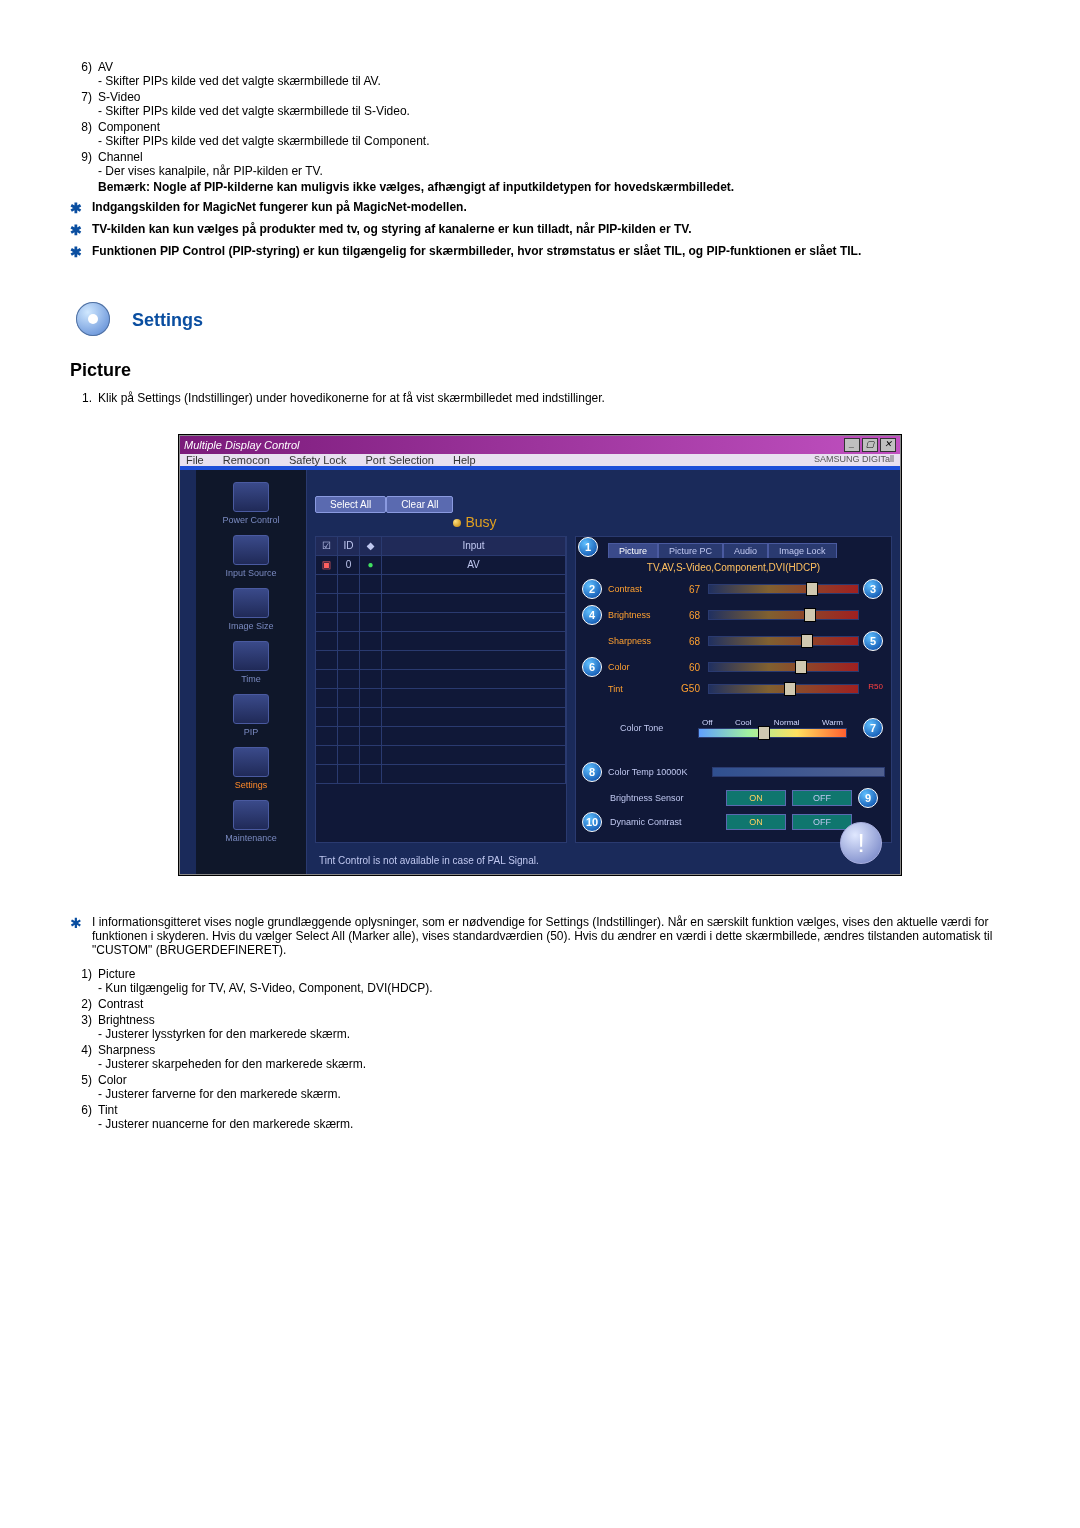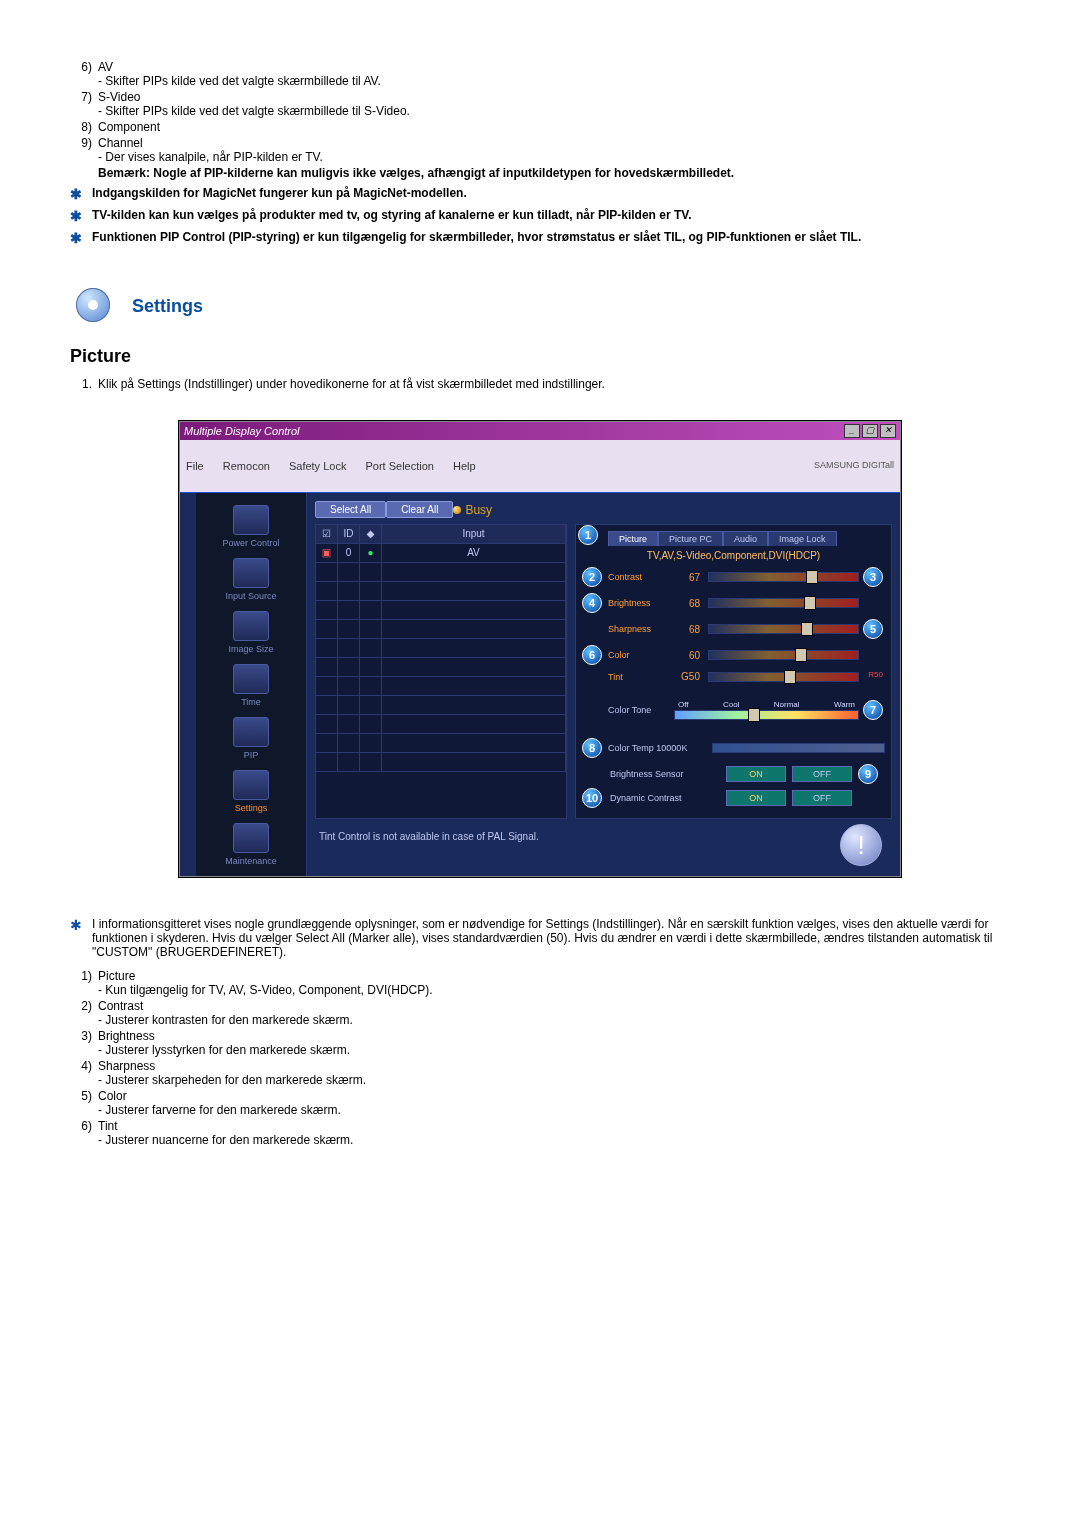--- a/index.html
+++ b/index.html
@@ -112,24 +112,24 @@
     border: 1px solid #333;
     font-size: 9px;
     line-height: 10px;
     text-align: center;
     color: #000;
   }
   .ss-menubar {
     background: #e8e0f0;
     color: #333;
     font-size: 11px;
-    padding: 20px 6px;
+    padding: 0 6px;
     display: flex;
     justify-content: space-between;
-    border-bottom: 1px solid #1d4ed8;
+    border-bottom: 4px solid #1d4ed8;
   }
   .ss-menubar .menus span {
     margin-right: 16px;
   }
   .ss-body {
     display: flex;
     background: #1a2a5a;
     min-height: 360px;
   }
   .ss-sidebar {
@@ -170,21 +170,22 @@
   .tbtn {
     background: #5a6ab0;
     border: 1px solid #8a9ae0;
     color: #fff;
     font-size: 10px;
     padding: 2px 14px;
     border-radius: 2px;
   }
   .busy {
     color: #e0a020;
-    font-size: 12px;
+    font-size: 14px;
+    margin-top: 36px;
   }
   .busy-dot {
     display: inline-block;
     width: 8px; height: 8px;
     background: radial-gradient(circle at 30% 30%, #ffe080, #c08000);
     border-radius: 50%;
     vertical-align: middle;
     margin-right: 4px;
   }
   .grid-area {
@@ -274,22 +275,22 @@
     position: absolute;
     top: -3px;
     width: 10px; height: 12px;
     background: #d0c8b0;
     border: 1px solid #000;
   }
   .tone-row {
     display: grid;
     grid-template-columns: 22px 62px 1fr 22px;
     align-items: center;
-    gap: 4px;
-    margin: 18px 0;
+    gap: 16px;
+    margin: 24px 0;
     font-size: 9px;
   }
   .tone-labels {
     display: flex;
     justify-content: space-between;
     color: #d0d8ff;
     font-size: 8px;
     padding: 0 4px 1px 4px;
   }
   .tone-bar {
@@ -391,20 +392,21 @@
       <span class="num">7)</span>
       <span class="body">
         <span class="title">S-Video</span>
         <span class="desc">- Skifter PIPs kilde ved det valgte skærmbillede til S-Video.</span>
       </span>
     </div>
     <div class="num-item">
       <span class="num">8)</span>
       <span class="body">
         <span class="title">Component</span>
+        <span class="desc">- Skifter PIPs kilde ved det valgte skærmbillede til Component.</span>
       </span>
     </div>
     <div class="num-item">
       <span class="num">9)</span>
       <span class="body">
         <span class="title">Channel</span>
         <span class="desc">- Der vises kanalpile, når PIP-kilden er TV.</span>
       </span>
     </div>
     <div class="num-item">
@@ -694,21 +696,20 @@
       <span class="num">1)</span>
       <span class="body">
           <span class="title">Picture</span>
           <span class="desc">- Kun tilgængelig for TV, AV, S-Video, Component, DVI(HDCP).</span>
         </span>
     </div>
     <div class="num-item">
       <span class="num">2)</span>
       <span class="body">
           <span class="title">Contrast</span>
-          <span class="desc">- Justerer kontrasten for den markerede skærm.</span>
         </span>
     </div>
     <div class="num-item">
       <span class="num">3)</span>
       <span class="body">
           <span class="title">Brightness</span>
           <span class="desc">- Justerer lysstyrken for den markerede skærm.</span>
         </span>
     </div>
     <div class="num-item">

